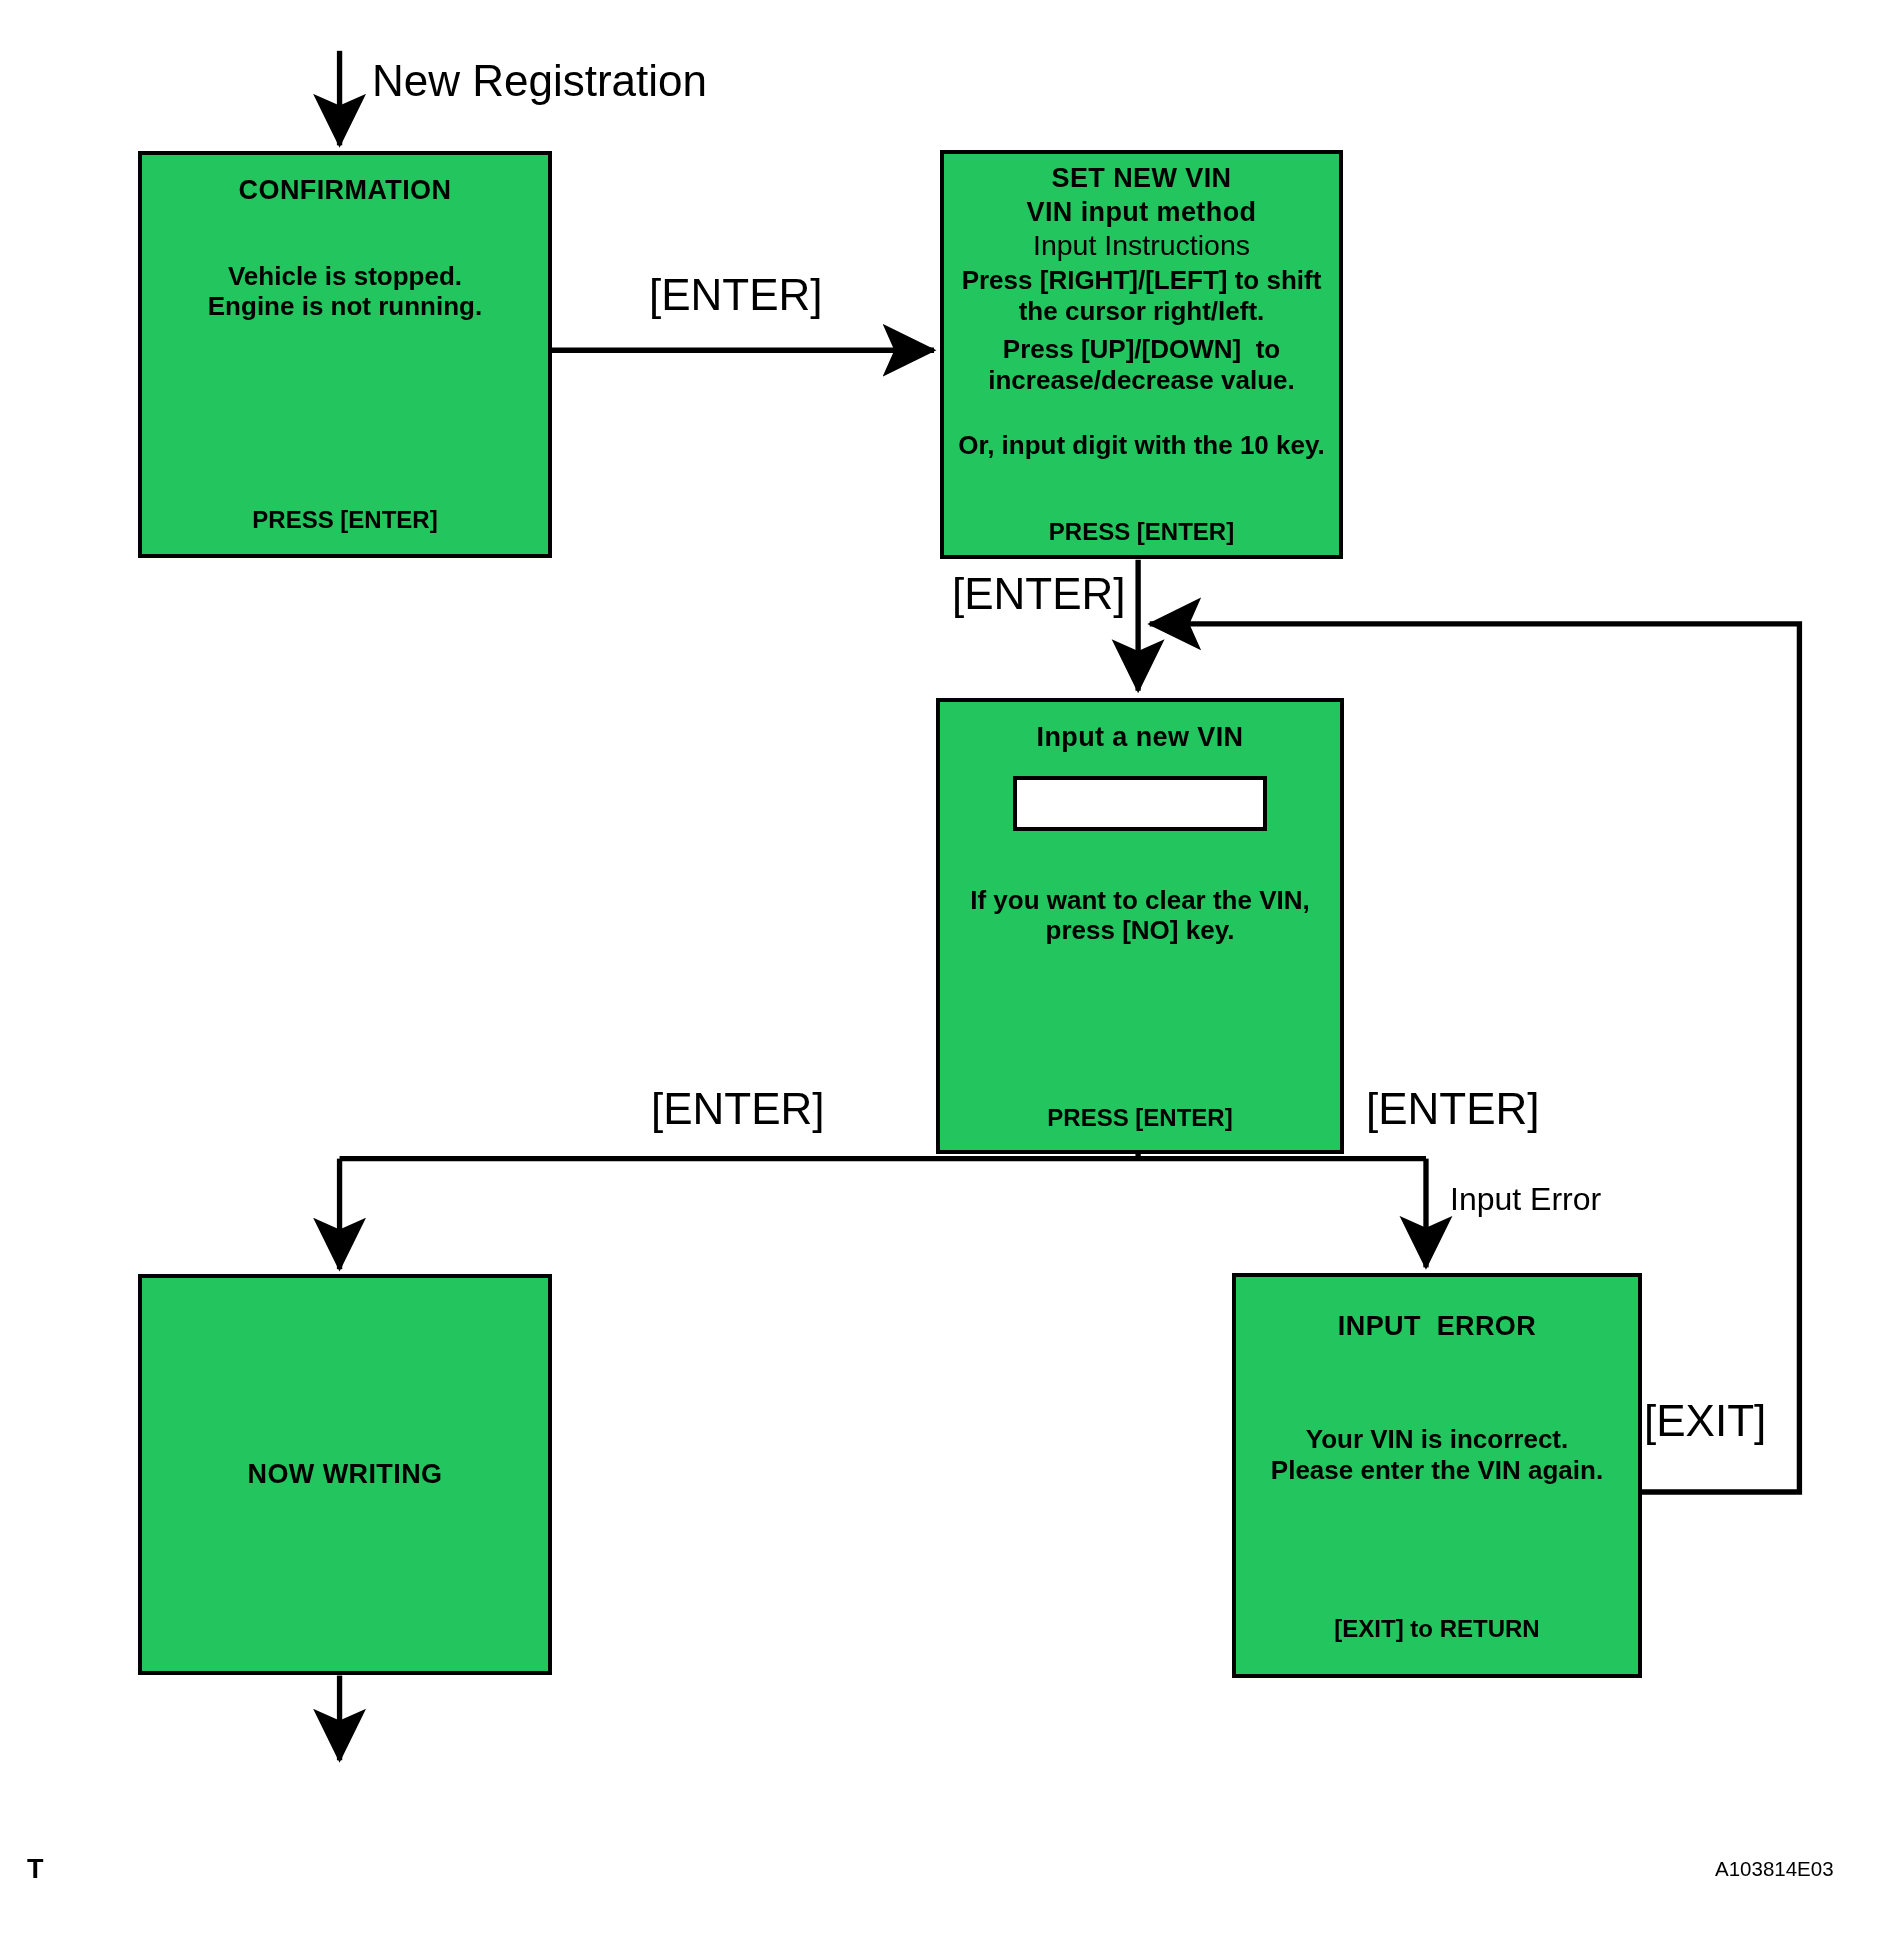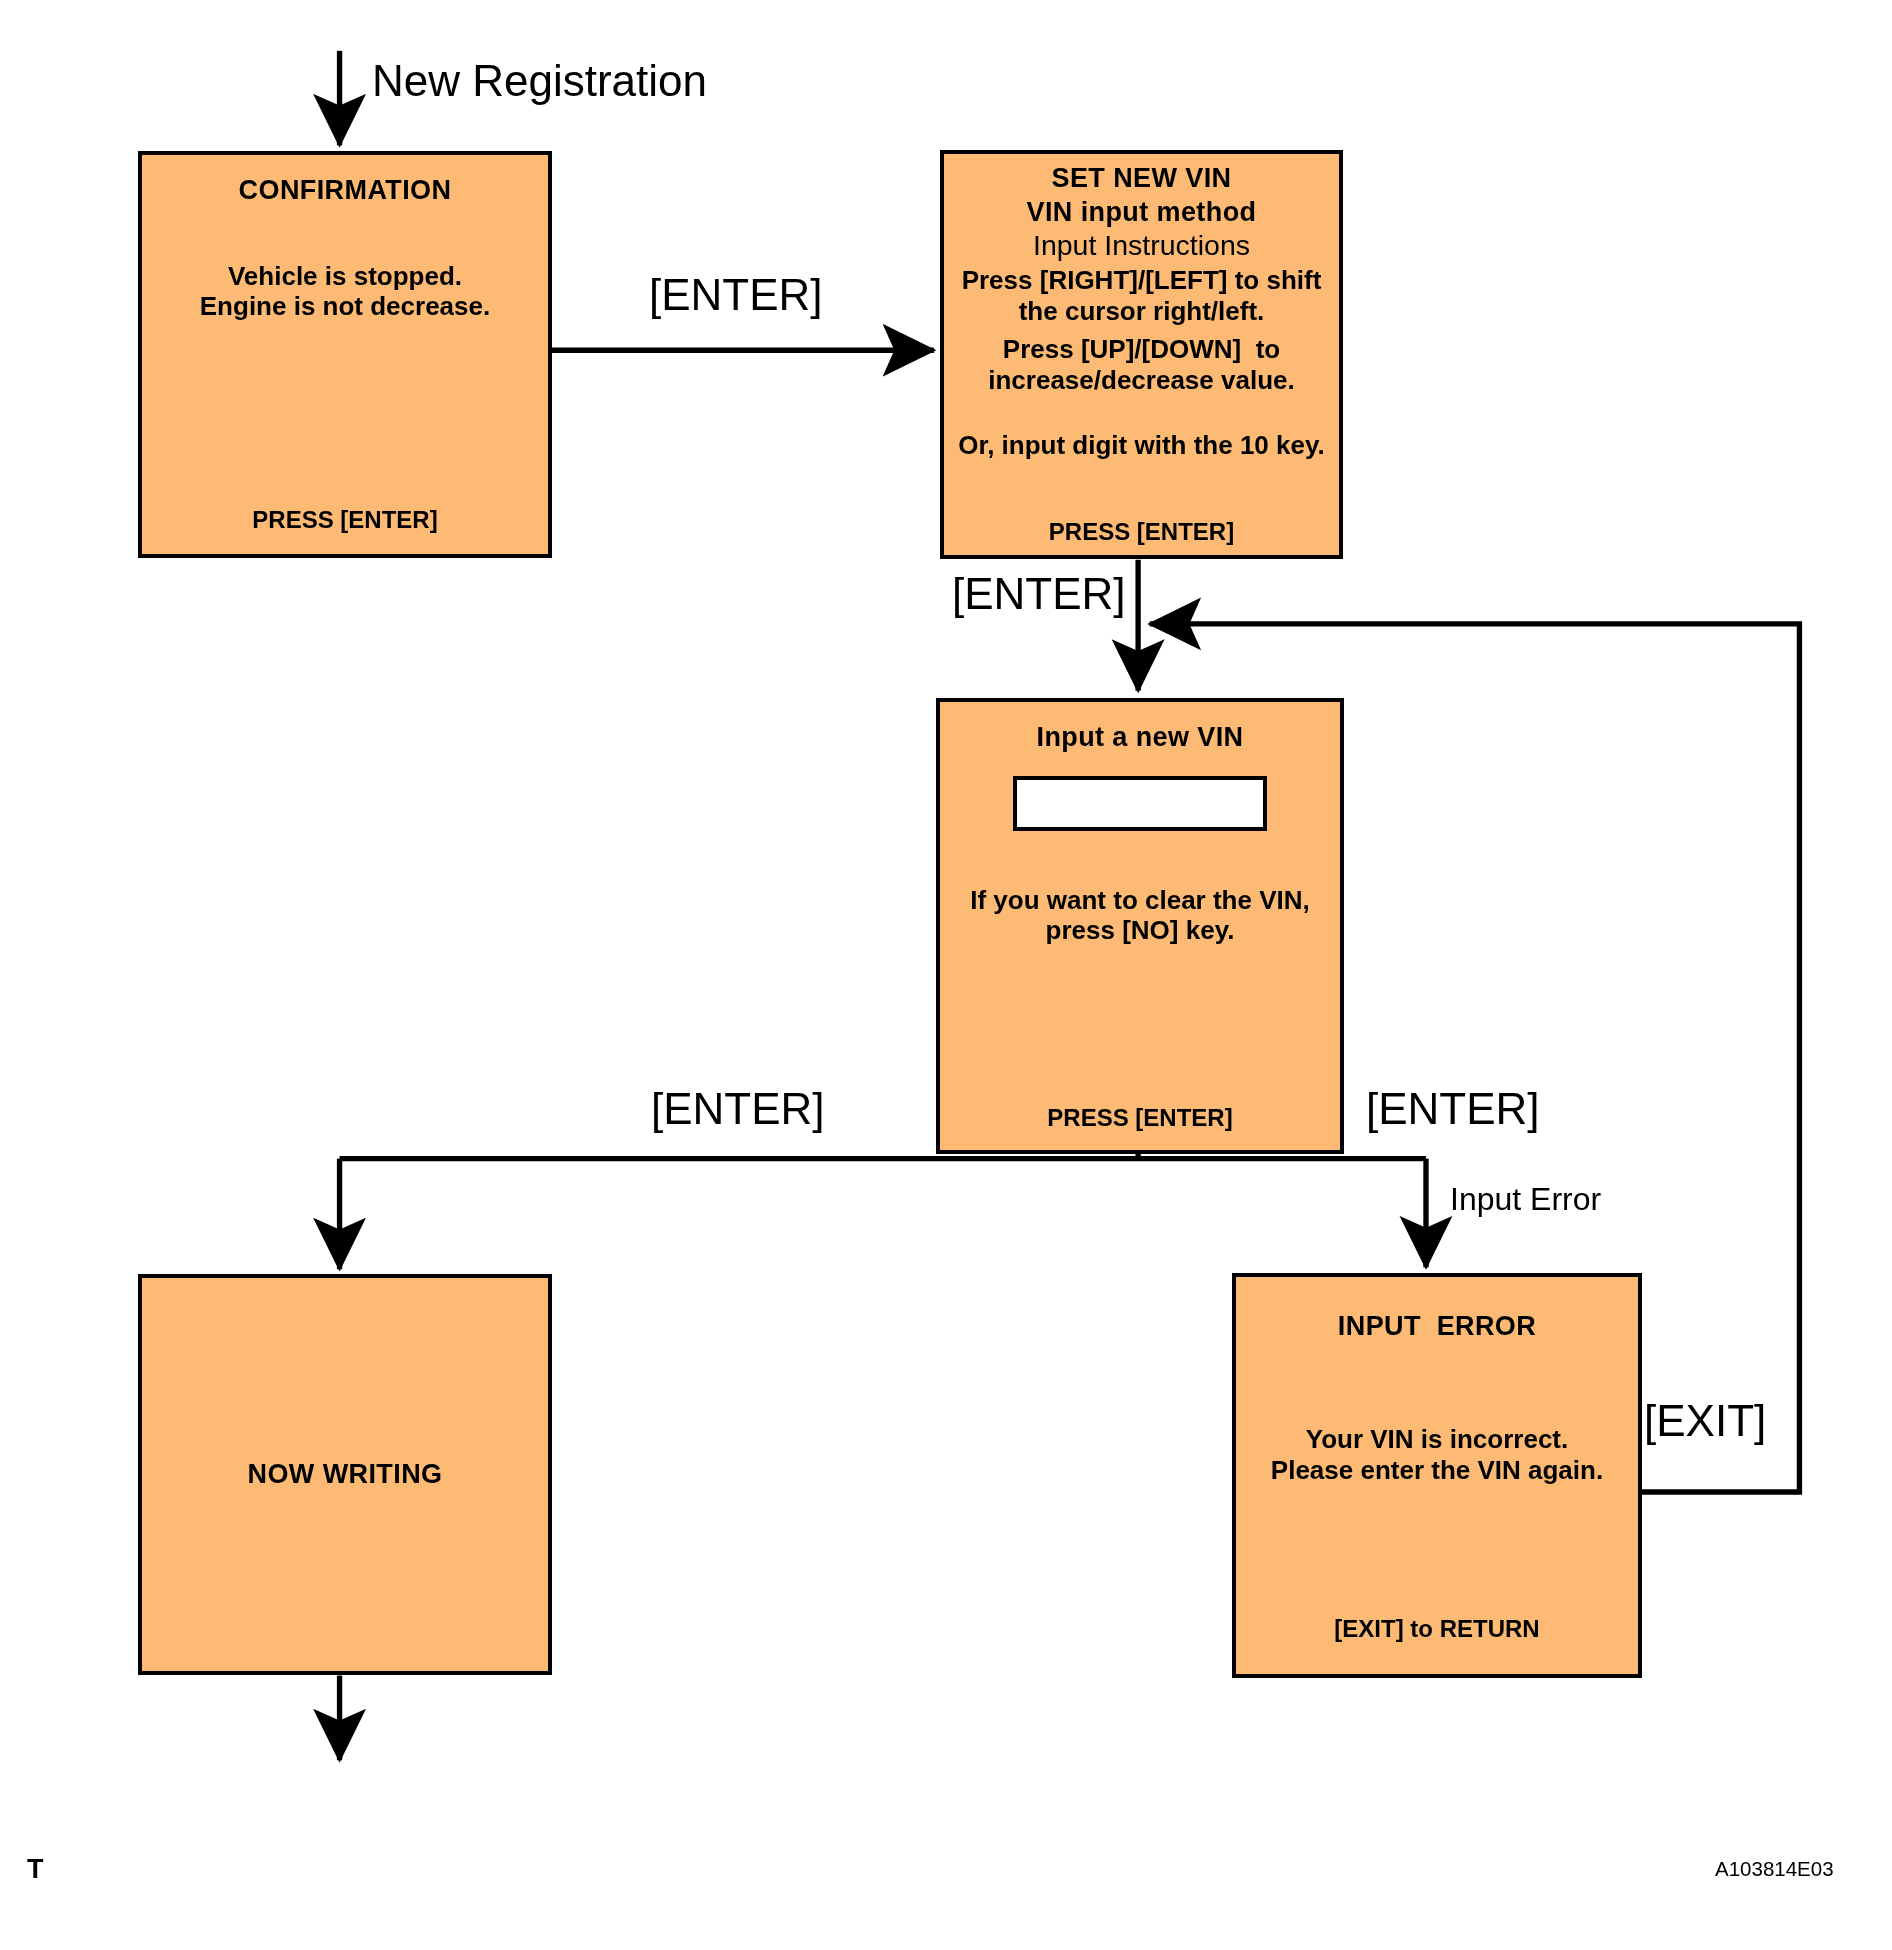--- a/index.html
+++ b/index.html
@@ -22,21 +22,21 @@
     top: 0;
     width: 1893px;
     height: 1951px;
     pointer-events: none;
   }
 
   
   .screen-box {
     position: absolute;
     border: 4.5px solid #000000;
-    background: #fdba74;
+    background: #22c55e;
     box-sizing: border-box;
   }
   .screen-inner {
     position: absolute;
     left: 0; right: 0; top: 0; bottom: 0;
     display: flex;
     flex-direction: column;
     align-items: center;
   }
   .scr-title {
@@ -135,21 +135,21 @@
     <line x1="1600" y1="1300" x2="1600" y2="1422" stroke="#000000" stroke-width="6" marker-end="url(#arrowhead)"></line>
 
     <line x1="381" y1="1880" x2="381" y2="1975" stroke="#000000" stroke-width="6" marker-end="url(#arrowhead)"></line>
   </svg>
 
   <div class="screen-box" id="box-confirmation">
     <div class="screen-inner" style="padding-top:19.6px;">
       <div class="scr-title">CONFIRMATION</div>
       <div style="height:55px;"></div>
       <div class="scr-line">Vehicle is stopped.</div>
-      <div class="scr-line">Engine is not decrease.</div>
+      <div class="scr-line">Engine is not running.</div>
       <div style="flex:1;"></div>
       <div class="scr-footer" style="margin-bottom:19.6px;">PRESS [ENTER]</div>
     </div>
   </div>
 
   <div class="screen-box" id="box-setnewvin">
     <div class="screen-inner" style="padding-top:9px;">
       <div class="scr-title">SET NEW VIN</div>
       <div class="scr-title" style="margin-top:2.7px;">VIN input method</div>
       <div class="scr-line-light" style="margin-top:1.8px;">Input Instructions</div>

